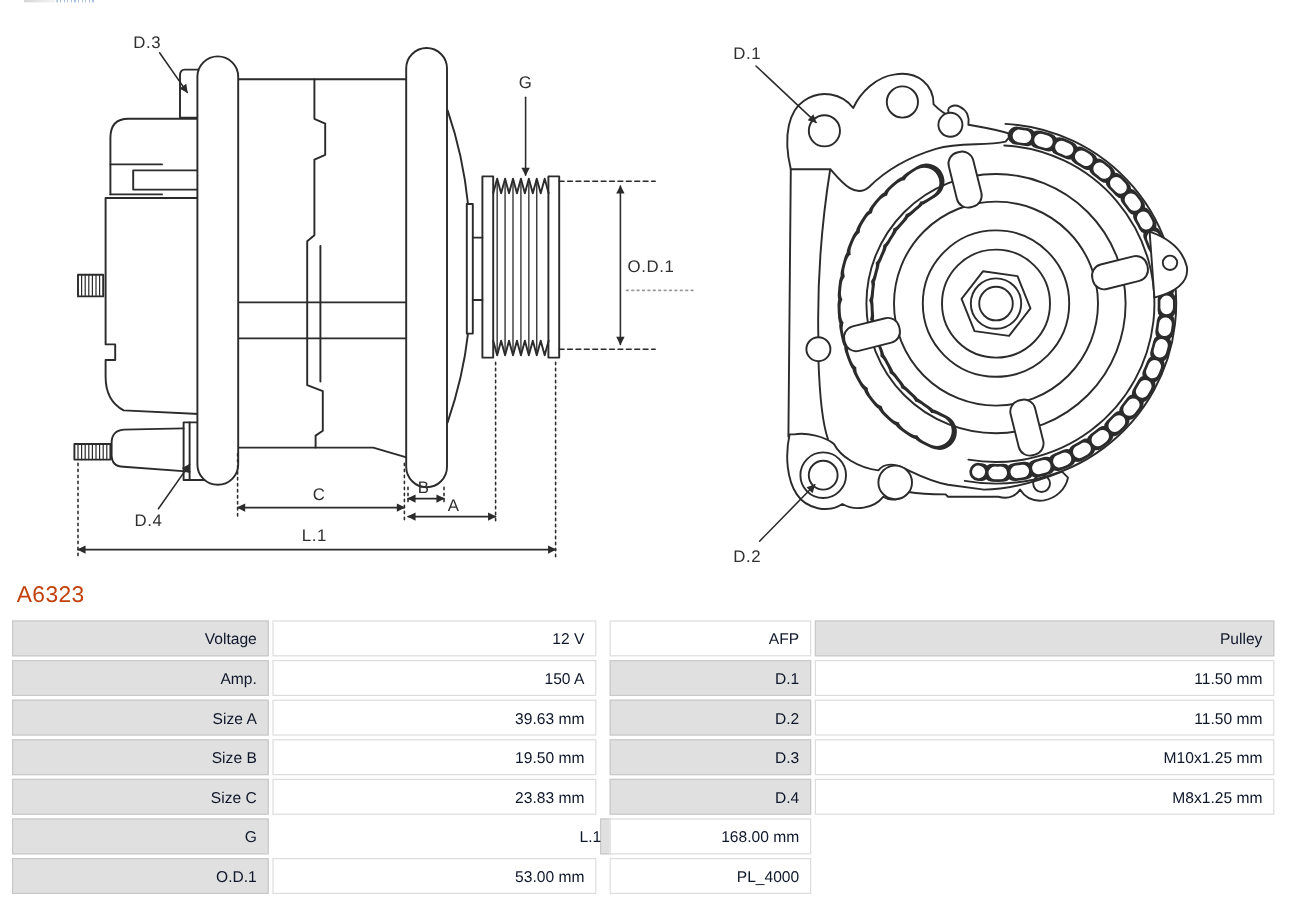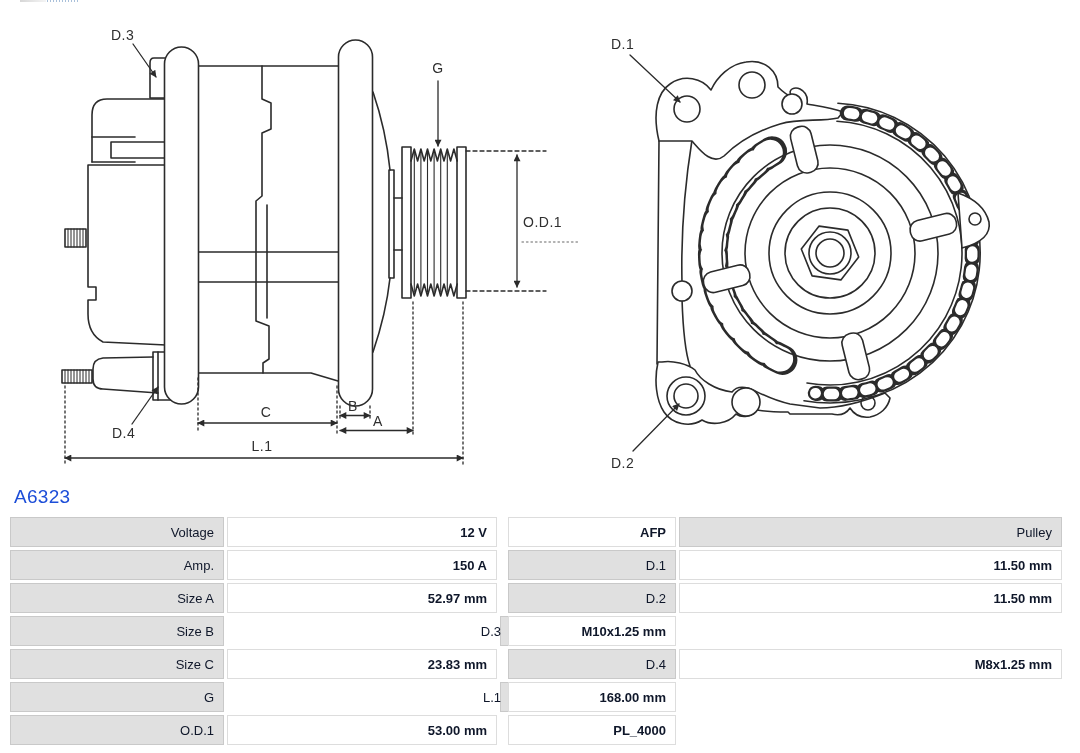--- a/index.html
+++ b/index.html
@@ -8,29 +8,29 @@
     font-family:"Liberation Sans", sans-serif;overflow:hidden;
   }
   #scan-artifact{position:absolute;left:20px;top:0;width:60px;height:3px;}
   #scan-artifact .strip{position:absolute;left:0;top:0;width:26px;height:2px;
     background:linear-gradient(90deg,#d6d6d6,#e9e9e9 60%,#f4f4f4);}
   #scan-artifact .dots{position:absolute;left:27px;top:0;width:33px;height:2px;
     background:repeating-linear-gradient(90deg,#a9c0da 0 1px,transparent 1px 3px);}
   svg#diagram{position:absolute;left:0;top:0;}
   #part-number{
     position:absolute;left:14px;top:486px;font-size:19px;line-height:22px;
-    color:#1d4ed8;letter-spacing:0.3px;
+    color:#c2410c;letter-spacing:0.3px;
   }
   .spec-table{position:absolute;left:10px;top:517px;width:1053px;}
   .spec-row{display:grid;grid-template-columns:214px 270px 5px 168px 383px;
     column-gap:3px;margin-bottom:3px;}
   .cell{height:30px;box-sizing:border-box;display:flex;align-items:center;
     justify-content:flex-end;padding-right:9px;font-size:13px;color:#0f172a;}
   .lab{background:#e0e0e0;border:1px solid #c9c9c9;}
-  .val{background:#ffffff;border:1px solid #dddddd;font-weight:bold;}
+  .val{background:#ffffff;border:1px solid #dddddd;}
   .spacer{background:transparent;}
   text.dlabel{font-size:14px;fill:#2f2f2f;letter-spacing:0.5px;}
 </style>
 </head>
 <body>
 
 <div id="scan-artifact">
   <span class="strip"></span>
   <span class="dots"></span>
 </div>
@@ -232,27 +232,28 @@
   </div>
   <div class="spec-row">
     <div class="cell lab">Amp.</div>
     <div class="cell val">150 A</div>
     <div class="spacer"></div>
     <div class="cell lab">D.1</div>
     <div class="cell val">11.50 mm</div>
   </div>
   <div class="spec-row">
     <div class="cell lab">Size A</div>
-    <div class="cell val">52.97 mm</div>
+    <div class="cell val">39.63 mm</div>
     <div class="spacer"></div>
     <div class="cell lab">D.2</div>
     <div class="cell val">11.50 mm</div>
   </div>
   <div class="spec-row">
     <div class="cell lab">Size B</div>
+    <div class="cell val">19.50 mm</div>
     <div class="spacer"></div>
     <div class="cell lab">D.3</div>
     <div class="cell val">M10x1.25 mm</div>
   </div>
   <div class="spec-row">
     <div class="cell lab">Size C</div>
     <div class="cell val">23.83 mm</div>
     <div class="spacer"></div>
     <div class="cell lab">D.4</div>
     <div class="cell val">M8x1.25 mm</div>

